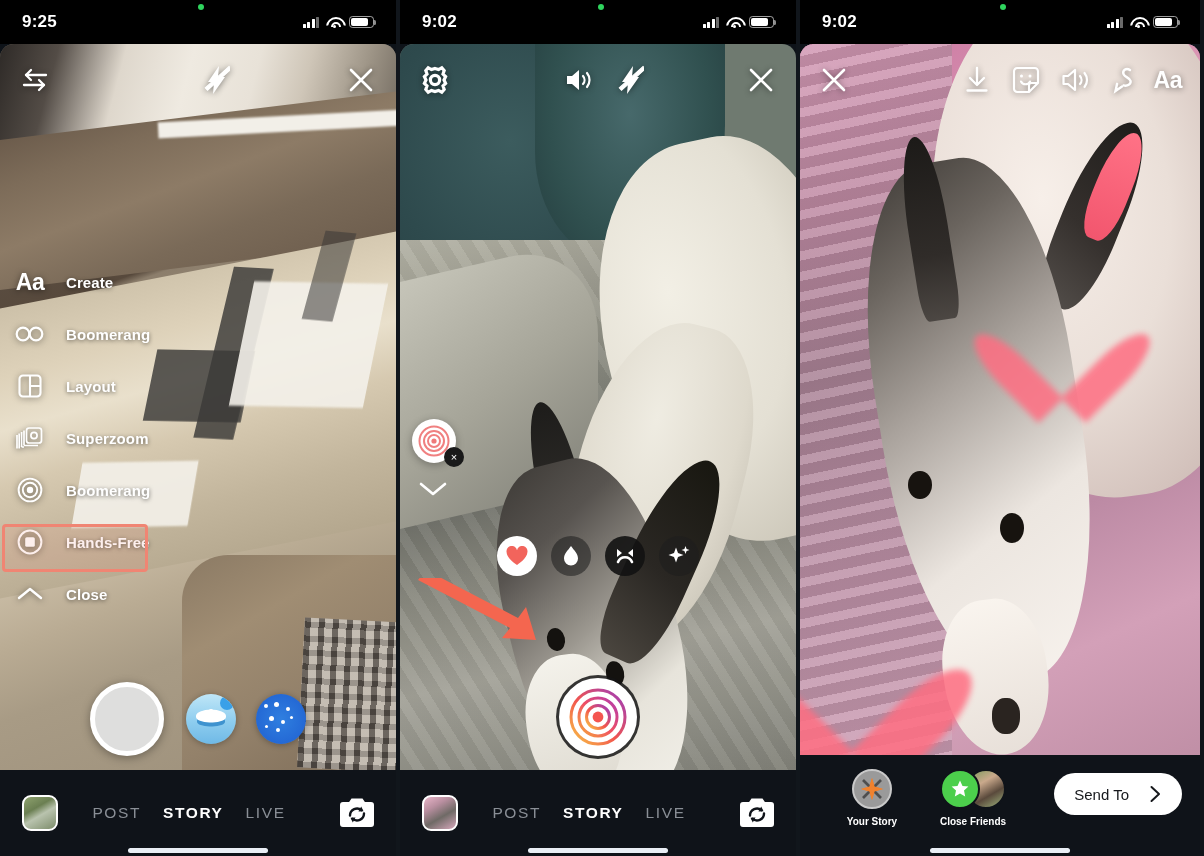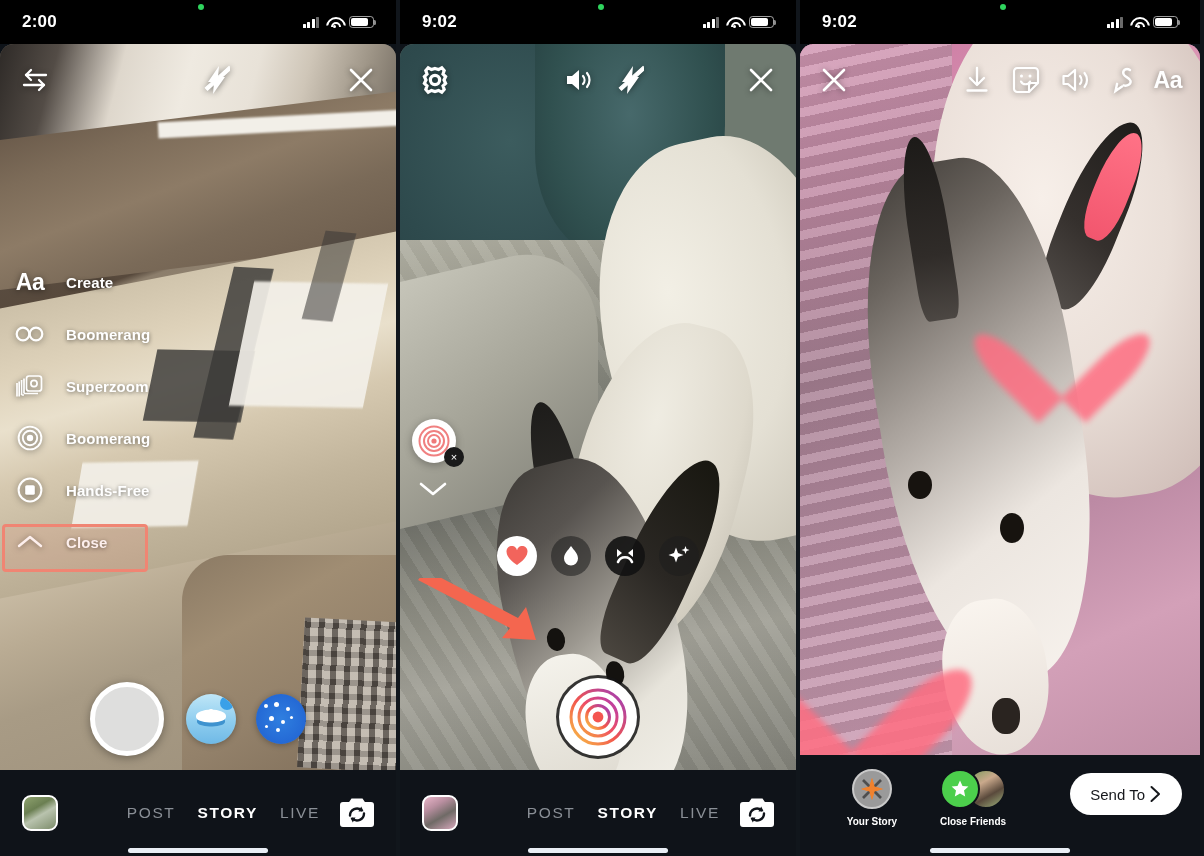--- a/index.html
+++ b/index.html
@@ -178,21 +178,21 @@
   .fx-dot { position:absolute; right:2px; top:2px; width:14px; height:14px; border-radius:50%; background:#3aa0e8; }
   .fx-sparkle { background:radial-gradient(circle at 50% 50%, #2f7fe0 0%, #1f5fd0 100%); margin-left:20px; }
   .fx-sparkle i { position:absolute; background:#fff; border-radius:50%; }
 
   
   .navbar { position:absolute; left:0; right:0; bottom:0; height:86px; background:#0f1319; display:flex;
             align-items:center; padding:0 22px; z-index:30; }
   .thumb { width:36px; height:36px; border-radius:9px; border:2px solid #fff; overflow:hidden; cursor:pointer; }
   .thumb.t1 { background:linear-gradient(150deg,#8fa36f 0%, #6b7f52 35%, #b9c3ae 55%, #7c8c6a 100%); }
   .thumb.t2 { background:linear-gradient(150deg,#e9b6c9 0%, #b98fa0 30%, #6f6a66 60%, #d8a9bd 100%); }
-  .modes { flex:1; display:flex; align-items:center; justify-content:flex-end; gap:22px; margin-right:20px; }
+  .modes { flex:1; display:flex; align-items:center; justify-content:center; gap:22px; margin-right:20px; }
   .mode { color:#8a8f96; font-size:15.5px; letter-spacing:1.6px; cursor:pointer; }
   .mode.on { color:#fff; font-weight:bold; }
   .flipcam { width:34px; height:30px; cursor:pointer; position:relative; }
 
   
   .sz-badge { position:absolute; left:12px; top:375px; width:44px; height:44px; border-radius:50%;
               background:#fff; display:flex; align-items:center; justify-content:center; z-index:25;
               box-shadow:0 2px 8px rgba(0,0,0,.3); cursor:pointer; }
   .sz-x { position:absolute; right:-8px; bottom:-4px; width:20px; height:20px; border-radius:50%;
           background:#1a1a1a; color:#fff; font-size:11px; display:flex; align-items:center;
@@ -221,40 +221,40 @@
   .av-story { background:#9a9a9a; display:flex; align-items:center; justify-content:center; border:2px solid #c9c9c9; }
   .av-cf { position:relative; width:66px; height:40px; }
   .cf-green { position:absolute; left:0; top:0; width:40px; height:40px; border-radius:50%;
               background:#4ccf4c; border:2.5px solid #0f1319; display:flex; align-items:center;
               justify-content:center; z-index:2; }
   .cf-photo { position:absolute; left:26px; top:0; width:40px; height:40px; border-radius:50%;
               border:2.5px solid #0f1319;
               background:linear-gradient(150deg,#7a9a5a 0%, #caa98c 35%, #5a4a3c 65%, #9fb47e 100%); z-index:1; }
   .share-lb { color:#fff; font-size:10px; margin-top:7px; font-weight:bold; white-space:nowrap; }
   .sendto { margin-left:auto; margin-top:4px; height:42px; padding:0 20px; border-radius:22px; background:#fff;
-            display:flex; align-items:center; gap:4px; cursor:pointer; }
+            display:flex; align-items:center; gap:20px; cursor:pointer; }
   .sendto span { color:#16181c; font-size:15px; }
   .wmark { position:absolute; right:6px; bottom:14px; display:flex; align-items:center; gap:5px; z-index:45; }
   .wmark-txt { color:#2b2bd6; font-size:21px; font-weight:bold; font-family:"DejaVu Sans", sans-serif;
                letter-spacing:-.3px; }
 
   .homebar { position:absolute; left:50%; transform:translateX(-50%); bottom:3px; width:140px; height:5px;
              background:#e9eef5; border-radius:3px; z-index:50; }
   .aa { font-size:23px; font-weight:bold; color:#fff; letter-spacing:-.5px; }
 </style>
 </head>
 <body>
 
 <div class="stage">
 
   <div class="panel p1">
 
     <div class="statusbar">
       <div class="greendot"></div>
-      <div class="sb-time">2:00</div>
+      <div class="sb-time">9:25</div>
       <div class="sb-right">
         <div class="sig">
             <i></i>
             <i></i>
             <i></i>
             <i></i>
           </div>
         <div class="wifi">
             <div class="wdot"></div>
           </div>
@@ -314,20 +314,29 @@
         <div class="menu-item">
           <div class="menu-ic">
             <svg width="30" height="18" viewBox="0 0 30 18" fill="none" stroke="#fff" stroke-width="2.2">
               <circle cx="8" cy="9" r="6.3"></circle>
                 <circle cx="21" cy="9" r="6.3"></circle>
             </svg>
           </div>
           <div class="menu-lb">Boomerang</div>
         </div>
 
+        <div class="menu-item">
+          <div class="menu-ic">
+            <svg width="24" height="24" viewBox="0 0 24 24" fill="none" stroke="#fff" stroke-width="2.1">
+              <rect x="1.5" y="1.5" width="21" height="21" rx="3.5"></rect>
+              <path d="M12 1.5v21M12 12h10.5"></path>
+            </svg>
+          </div>
+          <div class="menu-lb">Layout</div>
+        </div>
 
 
         <div class="menu-item">
           <div class="menu-ic">
             <svg width="28" height="26" viewBox="0 0 28 26" fill="none" stroke="#fff" stroke-width="1.7">
               <rect x="10.5" y="3" width="15" height="15" rx="2.6"></rect>
               <circle cx="18" cy="10.5" r="3.1"></circle>
               <path d="M8 5.5v15M5.6 7v15M3.2 8.5v15M1 10v13.5"></path>
               <path d="M8 20.5h14M5.6 22h2.4"></path>
             </svg>

